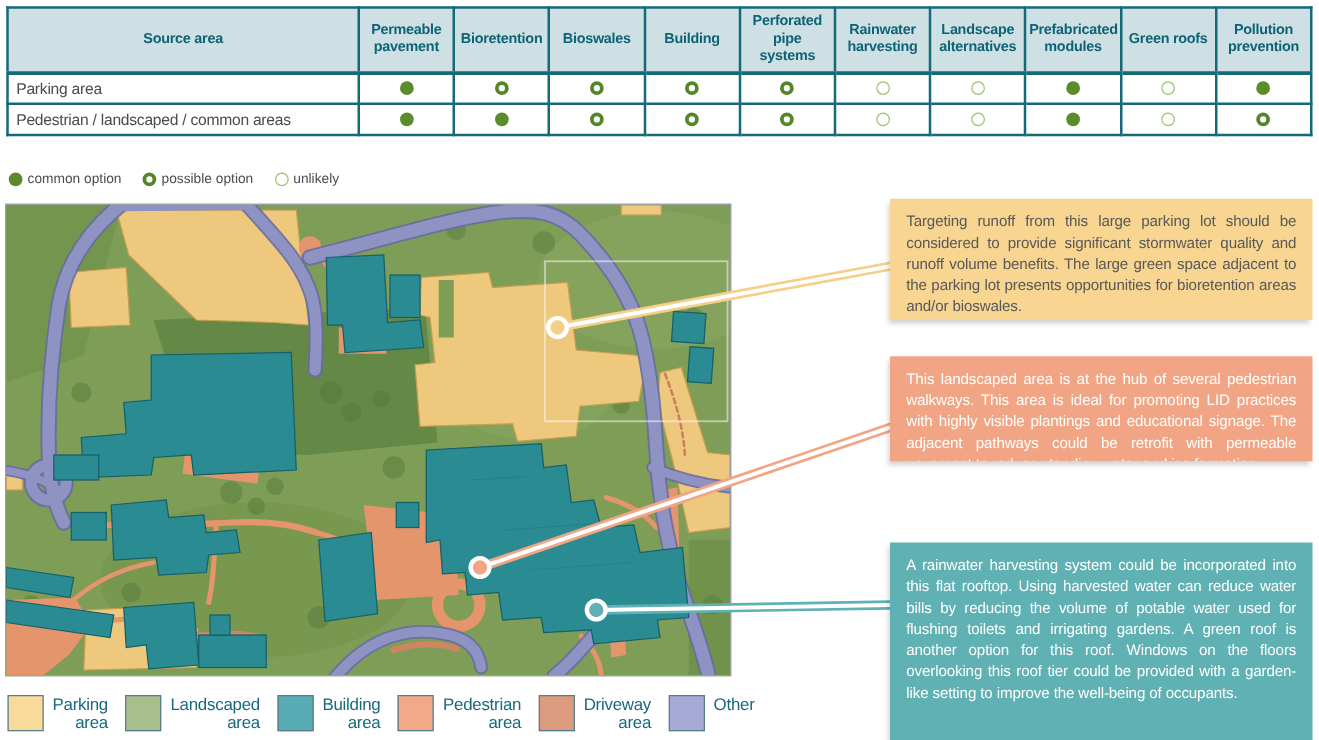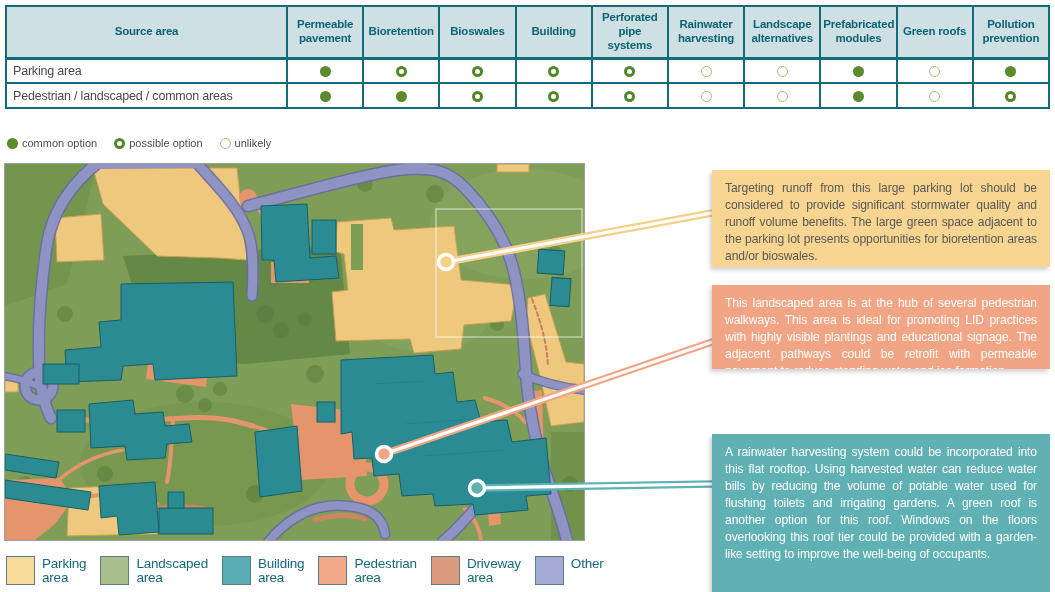--- a/index.html
+++ b/index.html
@@ -43,33 +43,33 @@
     border:1px solid #9aa0a4;background:#7e9d56;
   }
 
   
   .callout{
     position:absolute;left:712px;width:338px;box-sizing:border-box;
     padding:10px 13px;font-size:12.1px;line-height:1.4;text-align:justify;
     box-shadow:-2px 3px 4px rgba(0,0,0,.18);overflow:hidden;z-index:6;
     letter-spacing:-0.1px;
   }
-  #callout-0{top:170px;height:97px;}
+  #callout-0{top:159px;height:97px;}
   #callout-1{top:285px;height:84px;}
   #callout-2{top:434px;height:174px;}
 
   .leaders{position:absolute;left:0;top:0;width:1055px;height:592px;
            pointer-events:none;z-index:5;}
 
   
   .map-legend{position:absolute;left:6px;top:556px;display:flex;align-items:flex-start;}
   .legend-item{display:flex;align-items:flex-start;margin-right:14px;}
   .legend-swatch{width:29px;height:29px;border:1px solid #5b7d86;margin-right:7px;box-sizing:border-box;}
   .legend-label{font-size:13.5px;color:#17697c;line-height:1.05;letter-spacing:-0.2px;padding-top:1px;}
-  .legend-label span{display:block;}
+  .legend-label span{display:block;text-align:right;}
 </style>
 </head>
 <body>
 
 <table class="matrix-table">
   <thead>
     <tr id="matrix-head-row">
         <th class="src">Source area</th>
         <th>Permeable pavement</th>
         <th>Bioretention</th>

